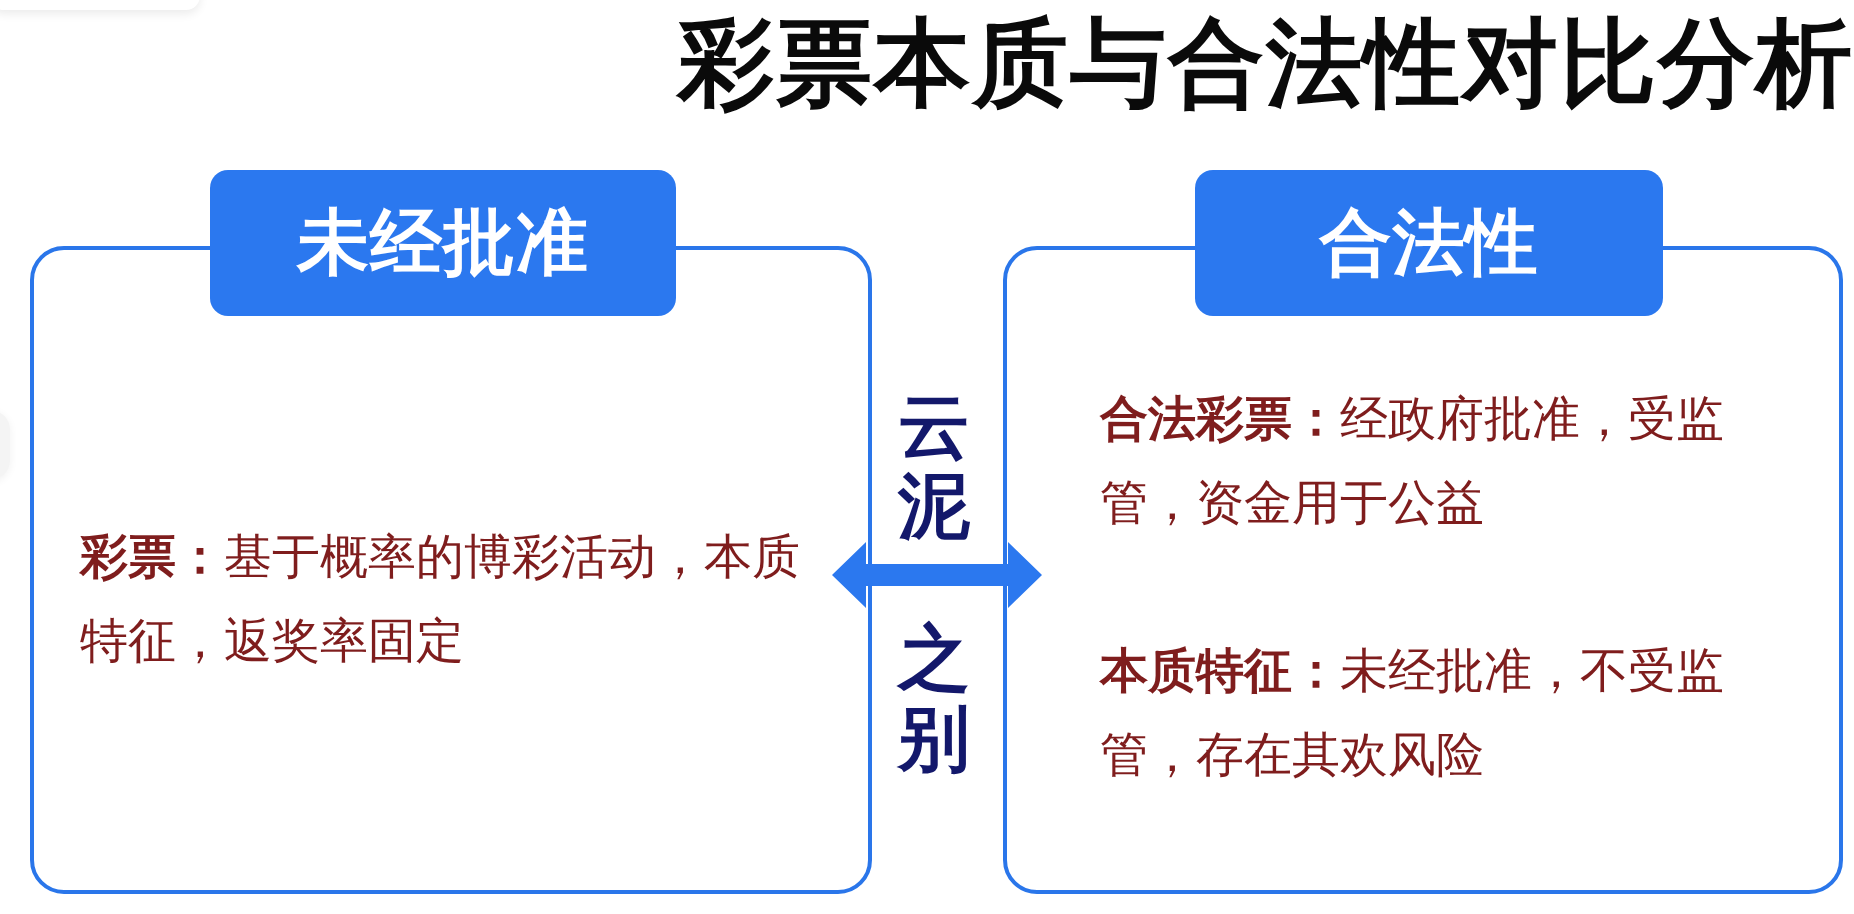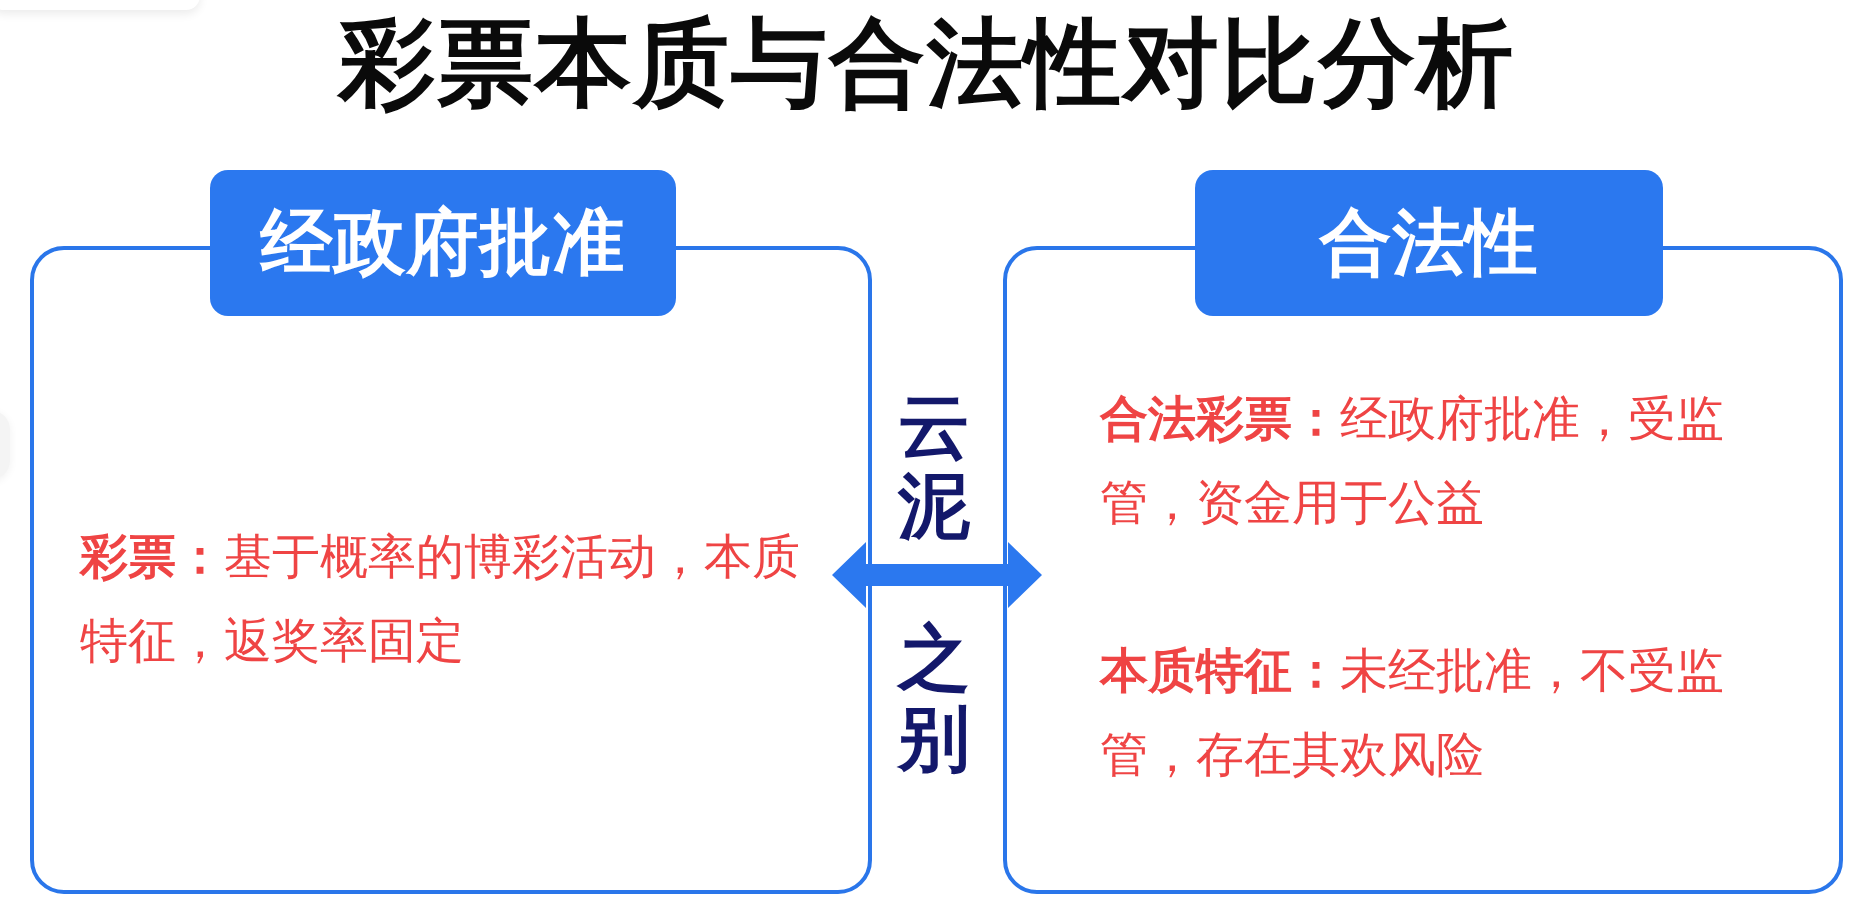--- a/index.html
+++ b/index.html
@@ -11,21 +11,21 @@
     border-radius: 14px; background: #ffffff;
     box-shadow: 0 4px 10px rgba(0,0,0,0.08);
   }
   .ghost-tab {
     position: absolute; left: -30px; top: 410px; width: 40px; height: 70px;
     border-radius: 20px; background: #f4f4f4;
     box-shadow: 0 2px 8px rgba(0,0,0,0.06);
   }
 
   .title {
-    position: absolute; left: 0; top: 8px; width: 1854px; text-align: center;
+    position: absolute; left: 0; top: 8px; width: 1854px; text-align: right;
     font-size: 96px; font-weight: 900; letter-spacing: 2px; color: #0a0a0a;
     line-height: 110px;
   }
 
   .panel {
     position: absolute; top: 246px; height: 648px;
     border: 4px solid #2a76ea; border-radius: 34px; background: #ffffff;
   }
   .panel.left { left: 30px; width: 842px; }
   .panel.right { left: 1003px; width: 840px; }
@@ -34,21 +34,21 @@
     position: absolute; top: 170px; height: 146px;
     background: #2b78ef; border-radius: 18px;
     color: #ffffff; font-size: 72px; font-weight: 900;
     display: flex; align-items: center; justify-content: center;
     letter-spacing: 1px;
   }
   .badge.left { left: 210px; width: 466px; }
   .badge.right { left: 1195px; width: 468px; justify-content: center; }
 
   .item {
-    position: absolute; font-size: 48px; line-height: 84px; color: #ef4444;
+    position: absolute; font-size: 48px; line-height: 84px; color: #7f1d1d;
   }
   .item .label { font-weight: 900; }
   .item .text { font-weight: 400; }
   .item.left-1 { left: 80px; top: 514px; width: 760px; }
   .item.right-1 { left: 1100px; top: 376px; width: 700px; }
   .item.right-2 { left: 1100px; top: 628px; width: 700px; }
 
   .center-label {
     position: absolute; left: 884px; width: 100px; text-align: center;
     font-size: 72px; font-weight: 900; color: #13186b; line-height: 80px;
@@ -66,21 +66,21 @@
 
 <div class="ghost-card"></div>
 <div class="ghost-tab"></div>
 
 <h1 class="title">彩票本质与合法性对比分析</h1>
 
 <div class="panel left"></div>
 <div class="panel right"></div>
 
 <div class="badge left">
-  <span>经政府批准</span>
+  <span>未经批准</span>
 </div>
 <div class="badge right">
   <span>合法性</span>
 </div>
 
 <div class="item left-1">
   <span class="label">彩票：</span><span class="text">基于概率的博彩活动，本质特征，返奖率固定</span>
 </div>
 
 <div class="item right-1">

